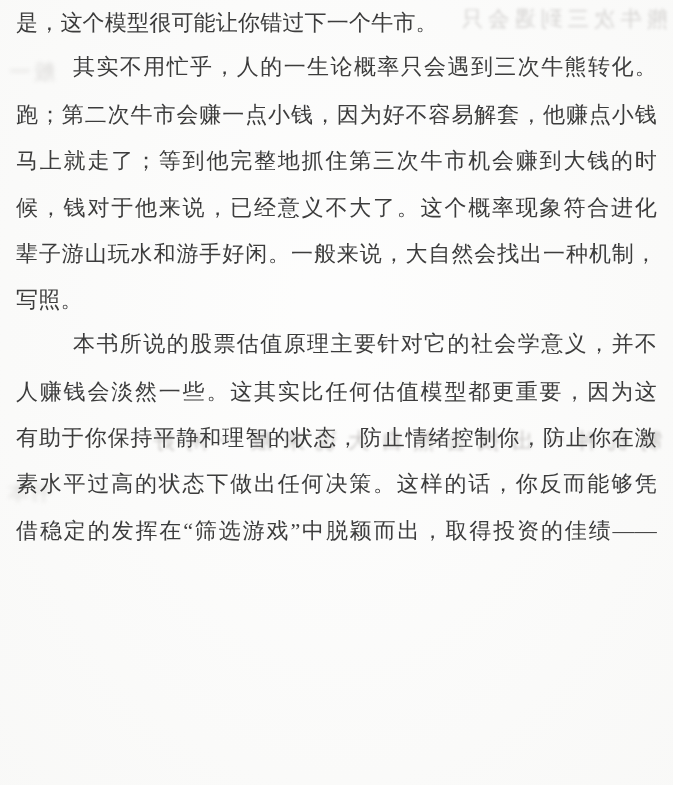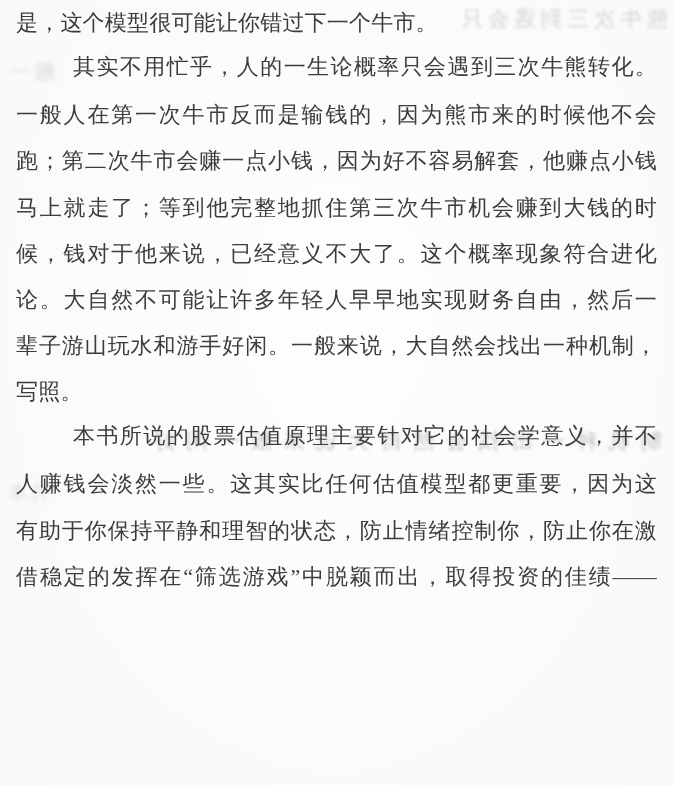--- a/index.html
+++ b/index.html
@@ -90,26 +90,25 @@
 <div class="page">
 
   <span class="ghost ghost-top-right">熊牛次三到遇会只</span>
   <span class="ghost ghost-left-p2">般一</span>
   <span class="ghost ghost-mid-row">制机种一出找会然自大说来般一闲好</span>
   <span class="ghost ghost-left-p3">书本</span>
 
   <div class="text-block">
     <div class="line para-end">是，这个模型很可能让你错过下一个牛市。</div>
     <div class="line indent">其实不用忙乎，人的一生论概率只会遇到三次牛熊转化。</div>
-    <div class="line">一般人在第一次牛市反而是输钱的，因为熊市来的时候他不会</div>
     <div class="line">跑；第二次牛市会赚一点小钱，因为好不容易解套，他赚点小钱</div>
     <div class="line">马上就走了；等到他完整地抓住第三次牛市机会赚到大钱的时</div>
     <div class="line">候，钱对于他来说，已经意义不大了。这个概率现象符合进化</div>
-    <div class="line">论。大自然不可能让许多年轻人早早地实现财务自由，然后一</div>
     <div class="line">辈子游山玩水和游手好闲。一般来说，大自然会找出一种机制，</div>
     <div class="line para-end">写照。</div>
     <div class="line indent">本书所说的股票估值原理主要针对它的社会学意义，并不</div>
     <div class="line">人赚钱会淡然一些。这其实比任何估值模型都更重要，因为这</div>
     <div class="line">有助于你保持平静和理智的状态，防止情绪控制你，防止你在激</div>
+    <div class="line">素水平过高的状态下做出任何决策。这样的话，你反而能够凭</div>
     <div class="line">借稳定的发挥在“筛选游戏”中脱颖而出，取得投资的佳绩——</div>
   </div>
 
 </div>
 
 </body></html>

